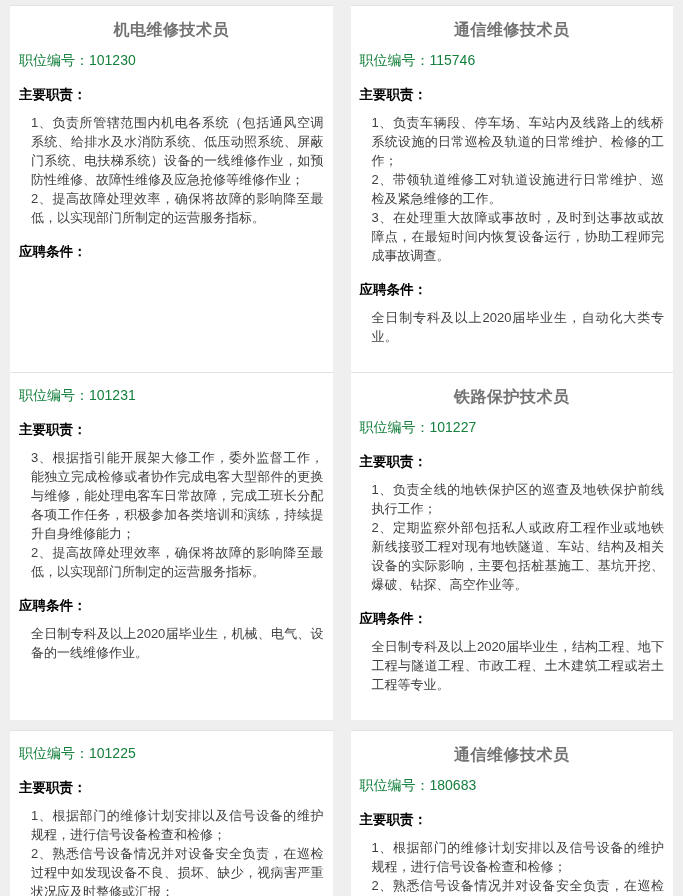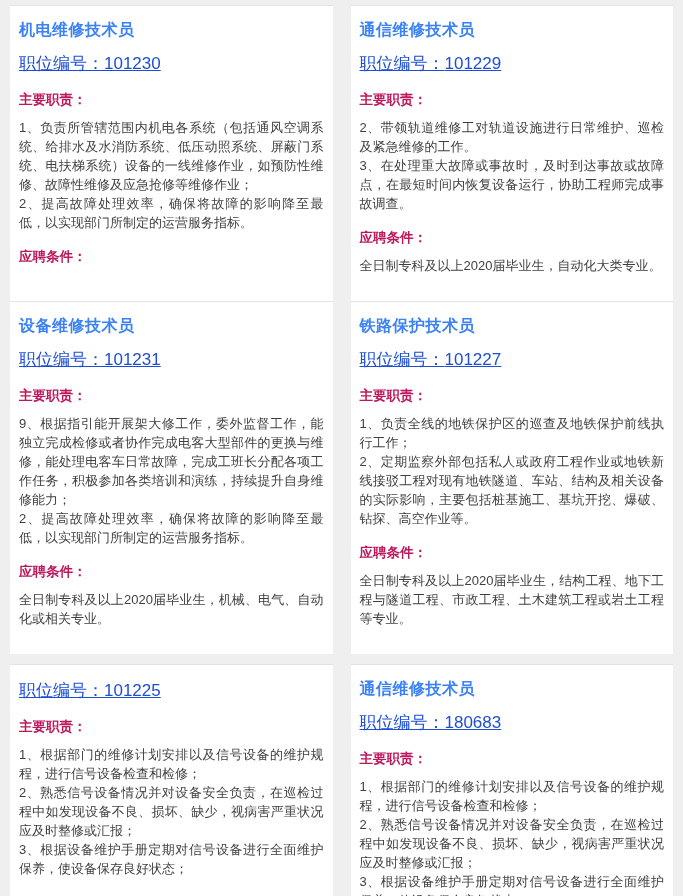--- a/index.html
+++ b/index.html
@@ -15,78 +15,79 @@
     padding: 5px 10px 0 10px;
     align-items: stretch;
   }
   .card {
     background: #ffffff;
     border-top: 1px solid #e3e3e3;
     padding: 14px 9px 26px 9px;
   }
   .card.row3 { margin-top: 10px; }
   .card-title {
-    color: #3b82f6;
+    color: #737373;
     font-size: 16px;
     font-weight: 700;
     letter-spacing: 0.5px;
     margin-bottom: 11px;
     cursor: pointer;
+    text-align: center;
   }
   .job-id {
-    font-size: 17px;
-    color: #1d4ed8;
+    font-size: 14px;
+    color: #15803d;
     margin-bottom: 3px;
-    text-decoration: underline;
   }
   .sec-label {
     font-size: 13.5px;
     font-weight: 700;
-    color: #be185d;
+    color: #000000;
     margin: 16px 0 9px 0;
   }
   .txt {
     font-size: 13px;
     line-height: 19px;
     color: #3f3f3f;
     text-align: justify;
+    margin-left: 12px;
   }
 </style>
 </head>
 <body>
 
 <div class="grid">
 
   <section class="card">
     <h2 class="card-title">机电维修技术员</h2>
     <p class="job-id"><span>职位编号：</span><span>101230</span></p>
     <h3 class="sec-label">主要职责：</h3>
     <p class="txt">1、负责所管辖范围内机电各系统（包括通风空调系统、给排水及水消防系统、低压动照系统、屏蔽门系统、电扶梯系统）设备的一线维修作业，如预防性维修、故障性维修及应急抢修等维修作业；</p>
     <p class="txt">2、提高故障处理效率，确保将故障的影响降至最低，以实现部门所制定的运营服务指标。</p>
     <h3 class="sec-label">应聘条件：</h3>
   </section>
 
   <section class="card">
     <h2 class="card-title">通信维修技术员</h2>
-    <p class="job-id"><span>职位编号：</span><span>101229</span></p>
+    <p class="job-id"><span>职位编号：</span><span>115746</span></p>
     <h3 class="sec-label">主要职责：</h3>
+    <p class="txt">1、负责车辆段、停车场、车站内及线路上的线桥系统设施的日常巡检及轨道的日常维护、检修的工作；</p>
     <p class="txt">2、带领轨道维修工对轨道设施进行日常维护、巡检及紧急维修的工作。</p>
     <p class="txt">3、在处理重大故障或事故时，及时到达事故或故障点，在最短时间内恢复设备运行，协助工程师完成事故调查。</p>
     <h3 class="sec-label">应聘条件：</h3>
     <p class="txt">全日制专科及以上2020届毕业生，自动化大类专业。</p>
   </section>
 
   <section class="card">
-    <h2 class="card-title">设备维修技术员</h2>
     <p class="job-id"><span>职位编号：</span><span>101231</span></p>
     <h3 class="sec-label">主要职责：</h3>
-    <p class="txt">9、根据指引能开展架大修工作，委外监督工作，能独立完成检修或者协作完成电客大型部件的更换与维修，能处理电客车日常故障，完成工班长分配各项工作任务，积极参加各类培训和演练，持续提升自身维修能力；</p>
+    <p class="txt">3、根据指引能开展架大修工作，委外监督工作，能独立完成检修或者协作完成电客大型部件的更换与维修，能处理电客车日常故障，完成工班长分配各项工作任务，积极参加各类培训和演练，持续提升自身维修能力；</p>
     <p class="txt">2、提高故障处理效率，确保将故障的影响降至最低，以实现部门所制定的运营服务指标。</p>
     <h3 class="sec-label">应聘条件：</h3>
-    <p class="txt">全日制专科及以上2020届毕业生，机械、电气、自动化或相关专业。</p>
+    <p class="txt">全日制专科及以上2020届毕业生，机械、电气、设备的一线维修作业。</p>
   </section>
 
   <section class="card">
     <h2 class="card-title">铁路保护技术员</h2>
     <p class="job-id"><span>职位编号：</span><span>101227</span></p>
     <h3 class="sec-label">主要职责：</h3>
     <p class="txt">1、负责全线的地铁保护区的巡查及地铁保护前线执行工作；</p>
     <p class="txt">2、定期监察外部包括私人或政府工程作业或地铁新线接驳工程对现有地铁隧道、车站、结构及相关设备的实际影响，主要包括桩基施工、基坑开挖、爆破、钻探、高空作业等。</p>
     <h3 class="sec-label">应聘条件：</h3>
     <p class="txt">全日制专科及以上2020届毕业生，结构工程、地下工程与隧道工程、市政工程、土木建筑工程或岩土工程等专业。</p>

